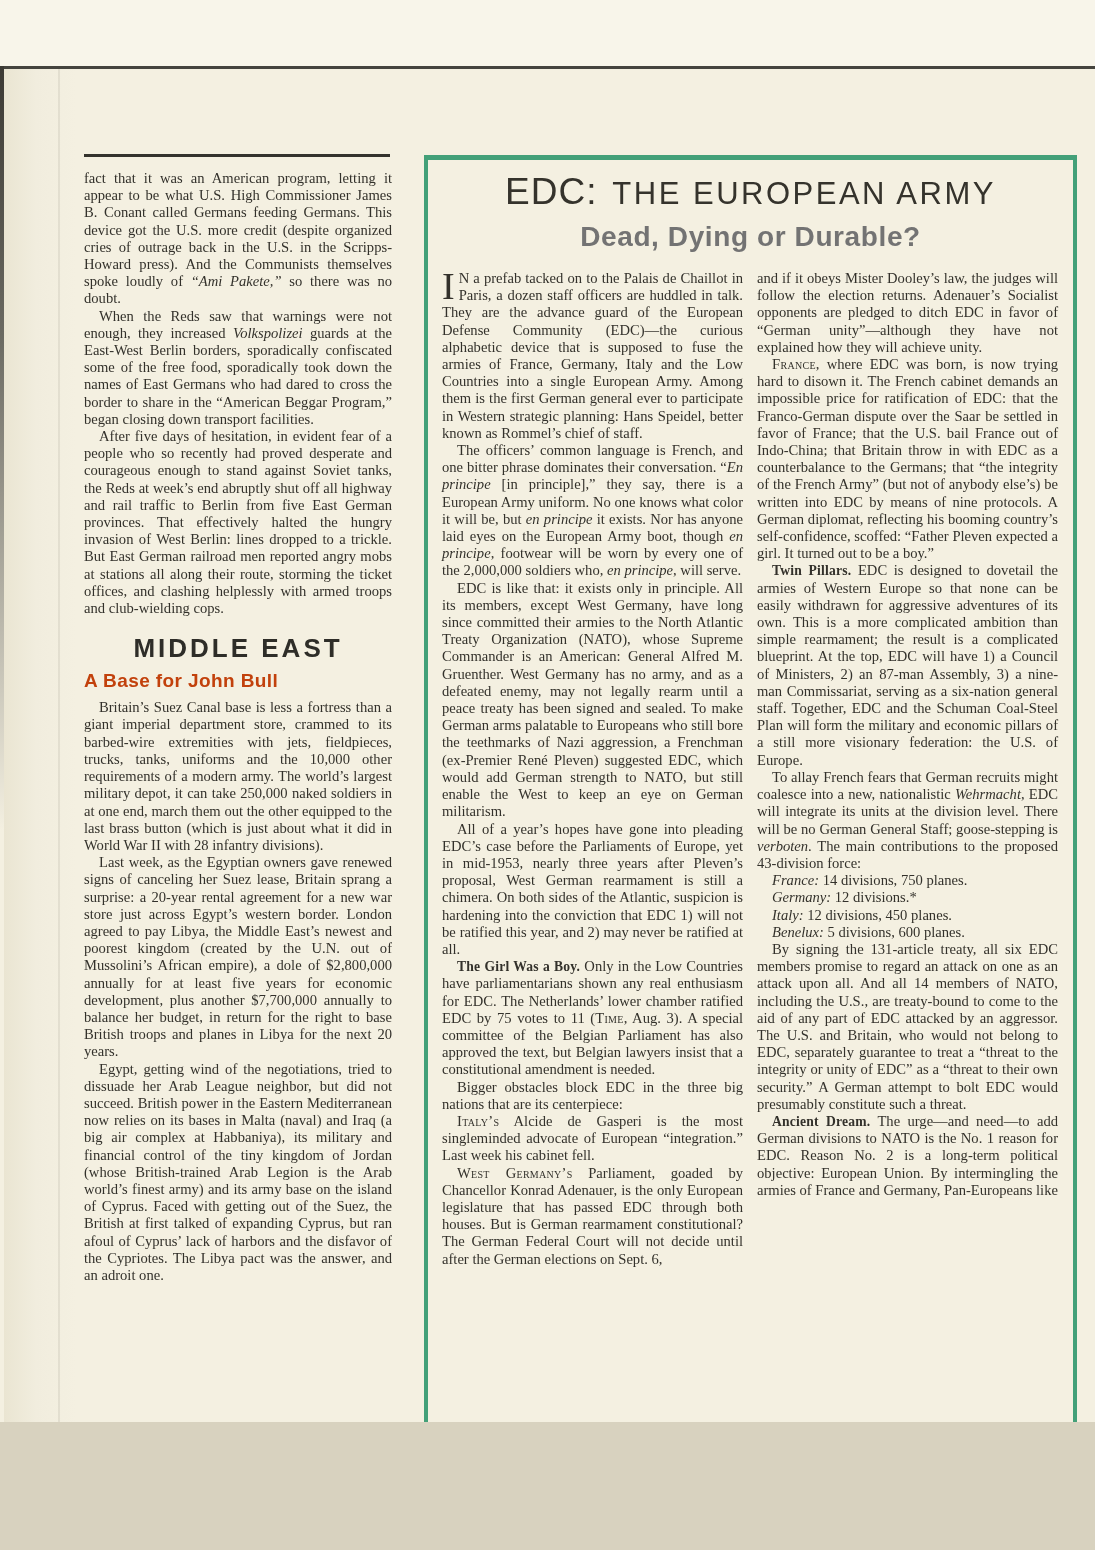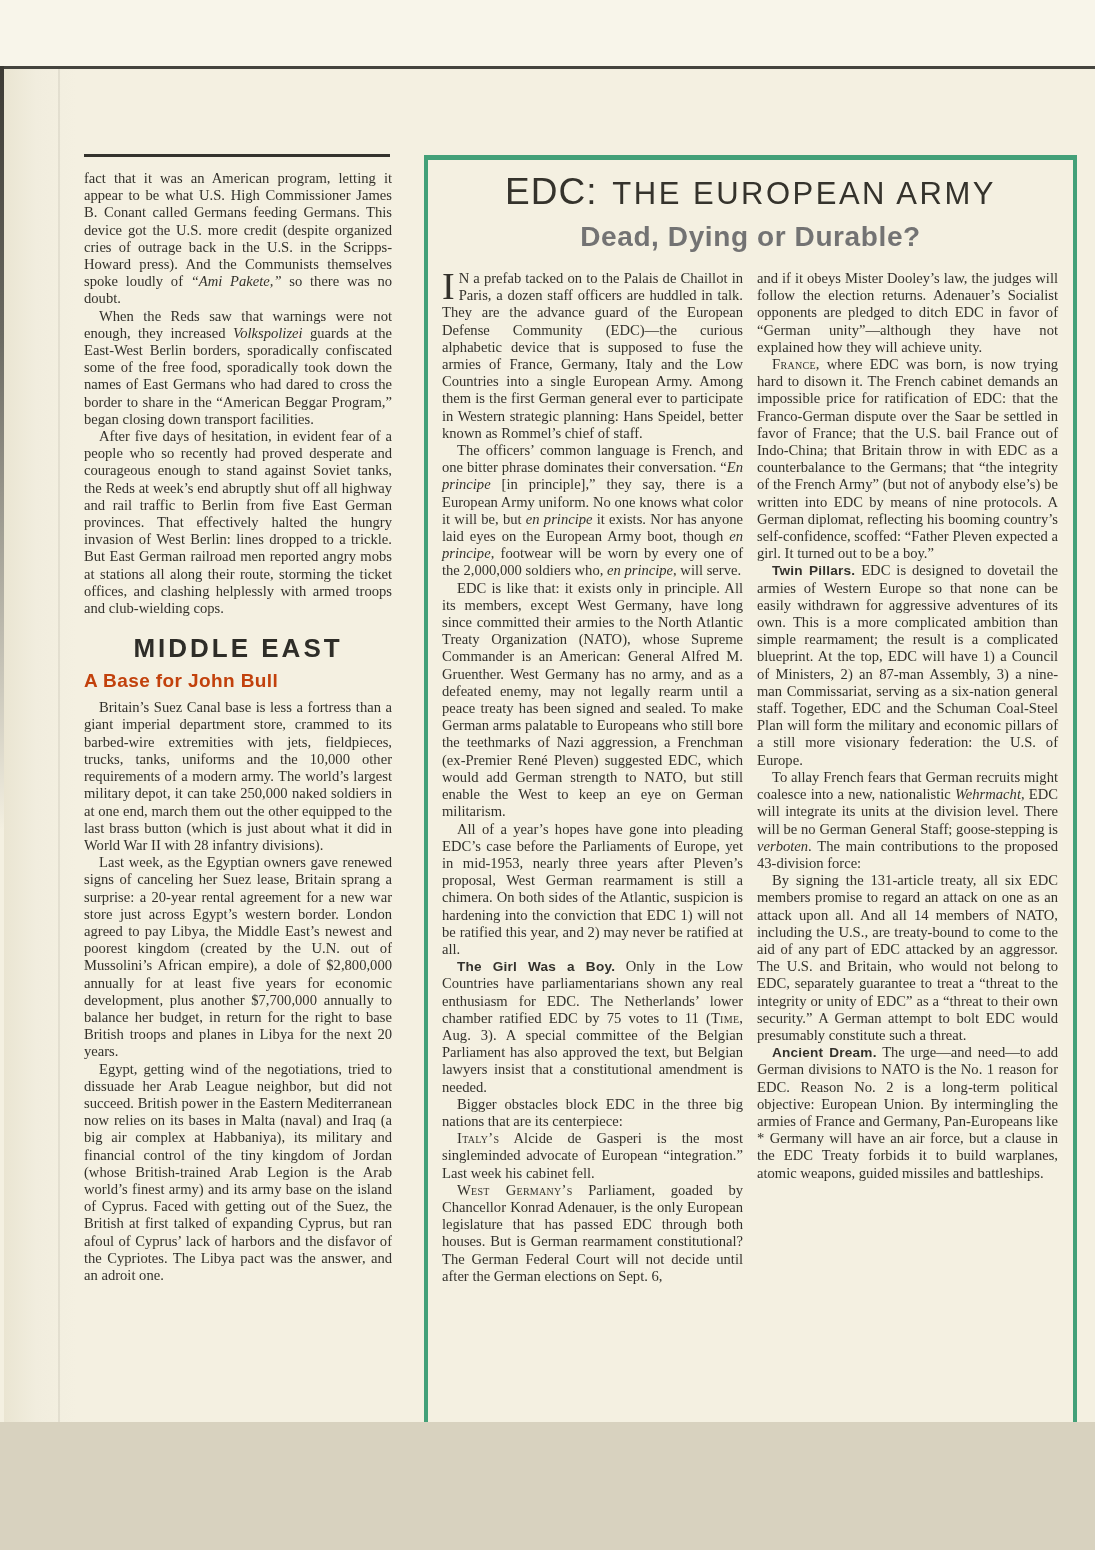--- a/index.html
+++ b/index.html
@@ -32,21 +32,21 @@
     background:linear-gradient(#5d756d,var(--band-dark) 45%,#0e2c25);}
   .bottom-band-left{position:absolute;left:0;top:1521px;width:80px;height:29px;
     background:linear-gradient(90deg,#a7aa97,rgba(167,170,151,0) 100%);}
   
   .black-rule{position:absolute;left:84px;top:154px;width:306px;height:3px;background:var(--rule);}
   #left-col{position:absolute;left:84px;top:170px;width:308px;height:1322px;overflow:hidden;}
   p.body{margin:0;font-size:14.6px;line-height:17.2px;text-align:justify;}
   p.indent{text-indent:15px;}
   .sc{font-variant:small-caps;letter-spacing:.3px;}
   i{font-style:italic;}
-  b.lead{font-family:Liberation Sans, sans-serif;font-weight:700;font-size:13.6px;letter-spacing:.2px;}
+  b.lead{font-family:Liberation Serif, serif;font-weight:700;font-size:13.6px;letter-spacing:.2px;}
   .section-heading{
     font-family:"Liberation Sans","DejaVu Sans",sans-serif;
     font-weight:700;font-size:26px;letter-spacing:3px;
     text-align:center;color:#2e2d28;margin:16px 0 6px 0;
   }
   .article-title{
     font-family:"Liberation Sans","DejaVu Sans",sans-serif;
     font-weight:700;font-size:19px;letter-spacing:.4px;
     color:#c2410c;margin:0 0 7px 0;
   }
@@ -138,23 +138,28 @@
         <p class="body indent">Bigger obstacles block EDC in the three big nations that are its centerpiece:</p>
         <p class="body indent"><span class="sc">Italy’s</span> Alcide de Gasperi is the most singleminded advocate of European “integration.” Last week his cabinet fell.</p>
         <p class="body indent"><span class="sc">West Germany’s</span> Parliament, goaded by Chancellor Konrad Adenauer, is the only European legislature that has passed EDC through both houses. But is German rearmament constitutional? The German Federal Court will not decide until after the German elections on Sept. 6,</p>
       </div>
 
       <div class="edc-col">
         <p class="body">and if it obeys Mister Dooley’s law, the judges will follow the election returns. Adenauer’s Socialist opponents are pledged to ditch EDC in favor of “German unity”—although they have not explained how they will achieve unity.</p>
         <p class="body indent"><span class="sc">France</span>, where EDC was born, is now trying hard to disown it. The French cabinet demands an impossible price for ratification of EDC: that the Franco-German dispute over the Saar be settled in favor of France; that the U.S. bail France out of Indo-China; that Britain throw in with EDC as a counterbalance to the Germans; that “the integrity of the French Army” (but not of anybody else’s) be written into EDC by means of nine protocols. A German diplomat, reflecting his booming country’s self-confidence, scoffed: “Father Pleven expected a girl. It turned out to be a boy.”</p>
         <p class="body indent"><b class="lead">Twin Pillars.</b> EDC is designed to dovetail the armies of Western Europe so that none can be easily withdrawn for aggressive adventures of its own. This is a more complicated ambition than simple rearmament; the result is a complicated blueprint. At the top, EDC will have 1) a Council of Ministers, 2) an 87-man Assembly, 3) a nine-man Commissariat, serving as a six-nation general staff. Together, EDC and the Schuman Coal-Steel Plan will form the military and economic pillars of a still more visionary federation: the U.S. of Europe.</p>
         <p class="body indent">To allay French fears that German recruits might coalesce into a new, nationalistic <i>Wehrmacht</i>, EDC will integrate its units at the division level. There will be no German General Staff; goose-stepping is <i>verboten</i>. The main contributions to the proposed 43-division force:</p>
+        <ul class="contrib">
+          <li><i>France:</i> 14 divisions, 750 planes.</li>
+          <li><i>Germany:</i> 12 divisions.*</li>
+          <li><i>Italy:</i> 12 divisions, 450 planes.</li>
+          <li><i>Benelux:</i> 5 divisions, 600 planes.</li>
+        </ul>
         <p class="body indent">By signing the 131-article treaty, all six EDC members promise to regard an attack on one as an attack upon all. And all 14 members of NATO, including the U.S., are treaty-bound to come to the aid of any part of EDC attacked by an aggressor. The U.S. and Britain, who would not belong to EDC, separately guarantee to treat a “threat to the integrity or unity of EDC” as a “threat to their own security.” A German attempt to bolt EDC would presumably constitute such a threat.</p>
         <p class="body indent"><b class="lead">Ancient Dream.</b> The urge—and need—to add German divisions to NATO is the No. 1 reason for EDC. Reason No. 2 is a long-term political objective: European Union. By intermingling the armies of France and Germany, Pan-Europeans like</p>
-        <p class="body footnote">* Germany will have an air force, but a clause in the EDC Treaty forbids it to build warplanes, atomic weapons, guided missiles and battleships.</p>
       </div>
 
     </div>
   </div>
 
   <div id="page-num">18</div>
   <div id="footer-right">TIME, AUGUST 10, 1953</div>
 
 </div>
 

